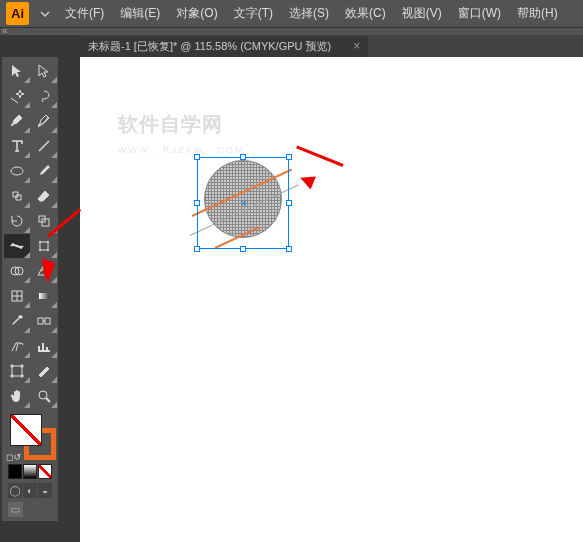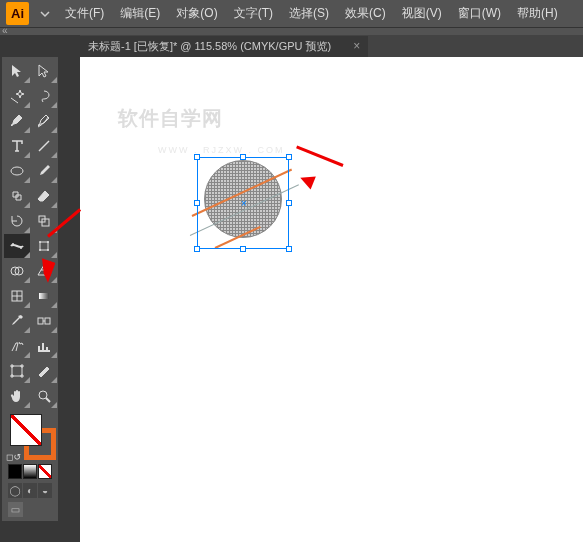--- a/index.html
+++ b/index.html
@@ -34,22 +34,22 @@
 .color-row { display:flex; gap:1px; padding:2px 4px; }
 .sw { width:15px; height:15px; border:1px solid #222; }
 .sw-none { background:#fff; position:relative; overflow:hidden; }
 .sw-none::after { content:""; position:absolute; left:-2px; top:-2px; right:-2px; bottom:-2px; background:linear-gradient(to top right, transparent 44%, #e00 44%, #e00 56%, transparent 56%); }
 
 .mode-row, .panel-row { display:flex; gap:1px; padding:2px 4px; }
 .mode-btn, .panel-btn { width:15px; height:15px; background:#444; color:#bbb; font-size:10px; display:flex; align-items:center; justify-content:center; cursor:pointer; }
 .panel-btn.active { background:#666; }
 
 .canvas { position:absolute; left:80px; top:57px; right:0; bottom:0; background:#fff; }
-.watermark { position:absolute; left:38px; top:48px; color:#ddd; font-size:20px; font-weight:bold; letter-spacing:1px; }
-.watermark-sub { position:absolute; left:38px; top:88px; color:#e8e8e8; font-size:9px; letter-spacing:2px;margin-left:40px; }
+.watermark { position:absolute; left:38px; top:54px; color:#ddd; font-size:20px; font-weight:bold; letter-spacing:1px; }
+.watermark-sub { position:absolute; left:38px; top:88px; color:#e8e8e8; font-size:9px; letter-spacing:2px; }
 
 .sel-box { position:absolute; left:117px; top:100px; width:92px; height:92px; border:1px solid #0080ff; }
 .handle { position:absolute; width:6px; height:6px; background:#fff; border:1px solid #0080ff; }
 .h-tl{left:-4px;top:-4px}.h-tc{left:calc(50% - 3px);top:-4px}.h-tr{right:-4px;top:-4px}
 .h-ml{left:-4px;top:calc(50% - 3px)}.h-mr{right:-4px;top:calc(50% - 3px)}
 .h-bl{left:-4px;bottom:-4px}.h-bc{left:calc(50% - 3px);bottom:-4px}.h-br{right:-4px;bottom:-4px}
 .center-mark{position:absolute;left:calc(50% - 2px);top:calc(50% - 2px);color:#0080ff;font-size:10px;line-height:0.5}
 
 .circle-obj { position:absolute; left:124px; top:103px; width:78px; height:78px; border-radius:50%; background:#ccc; 
   background-image:

